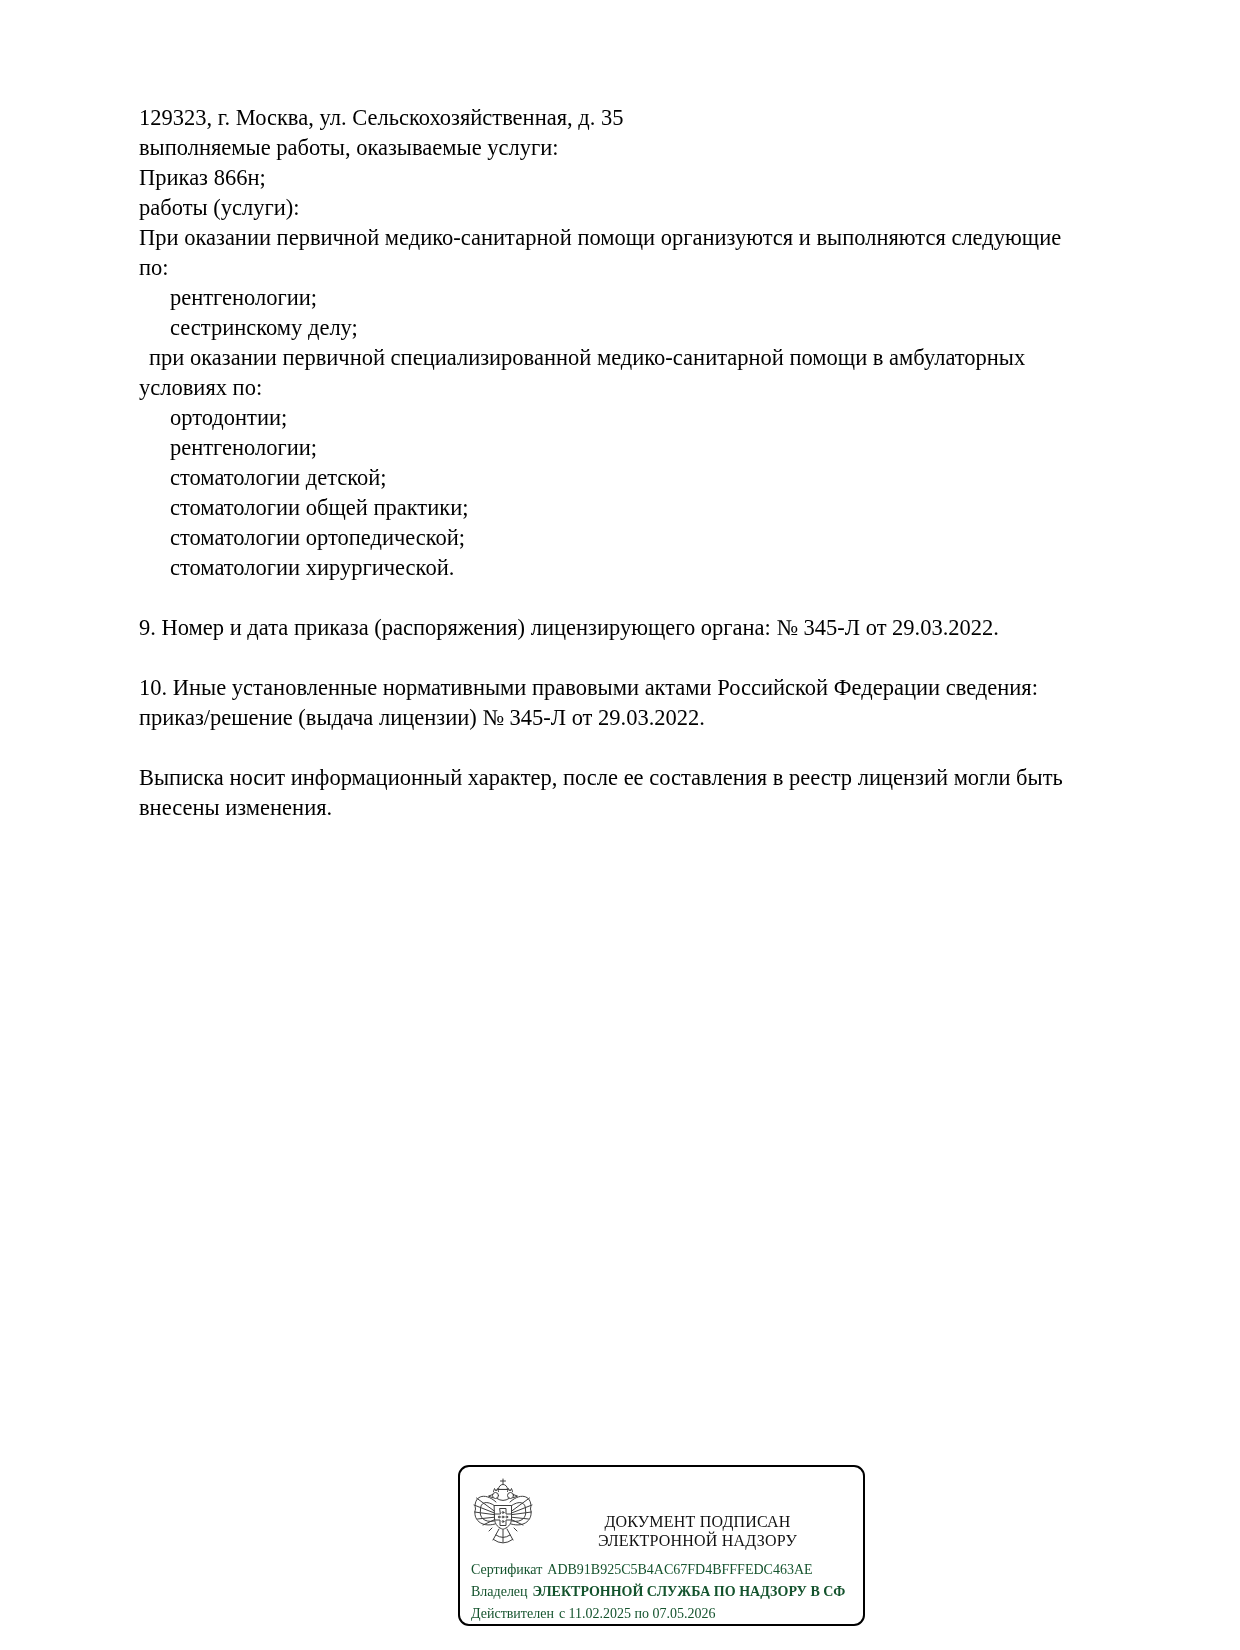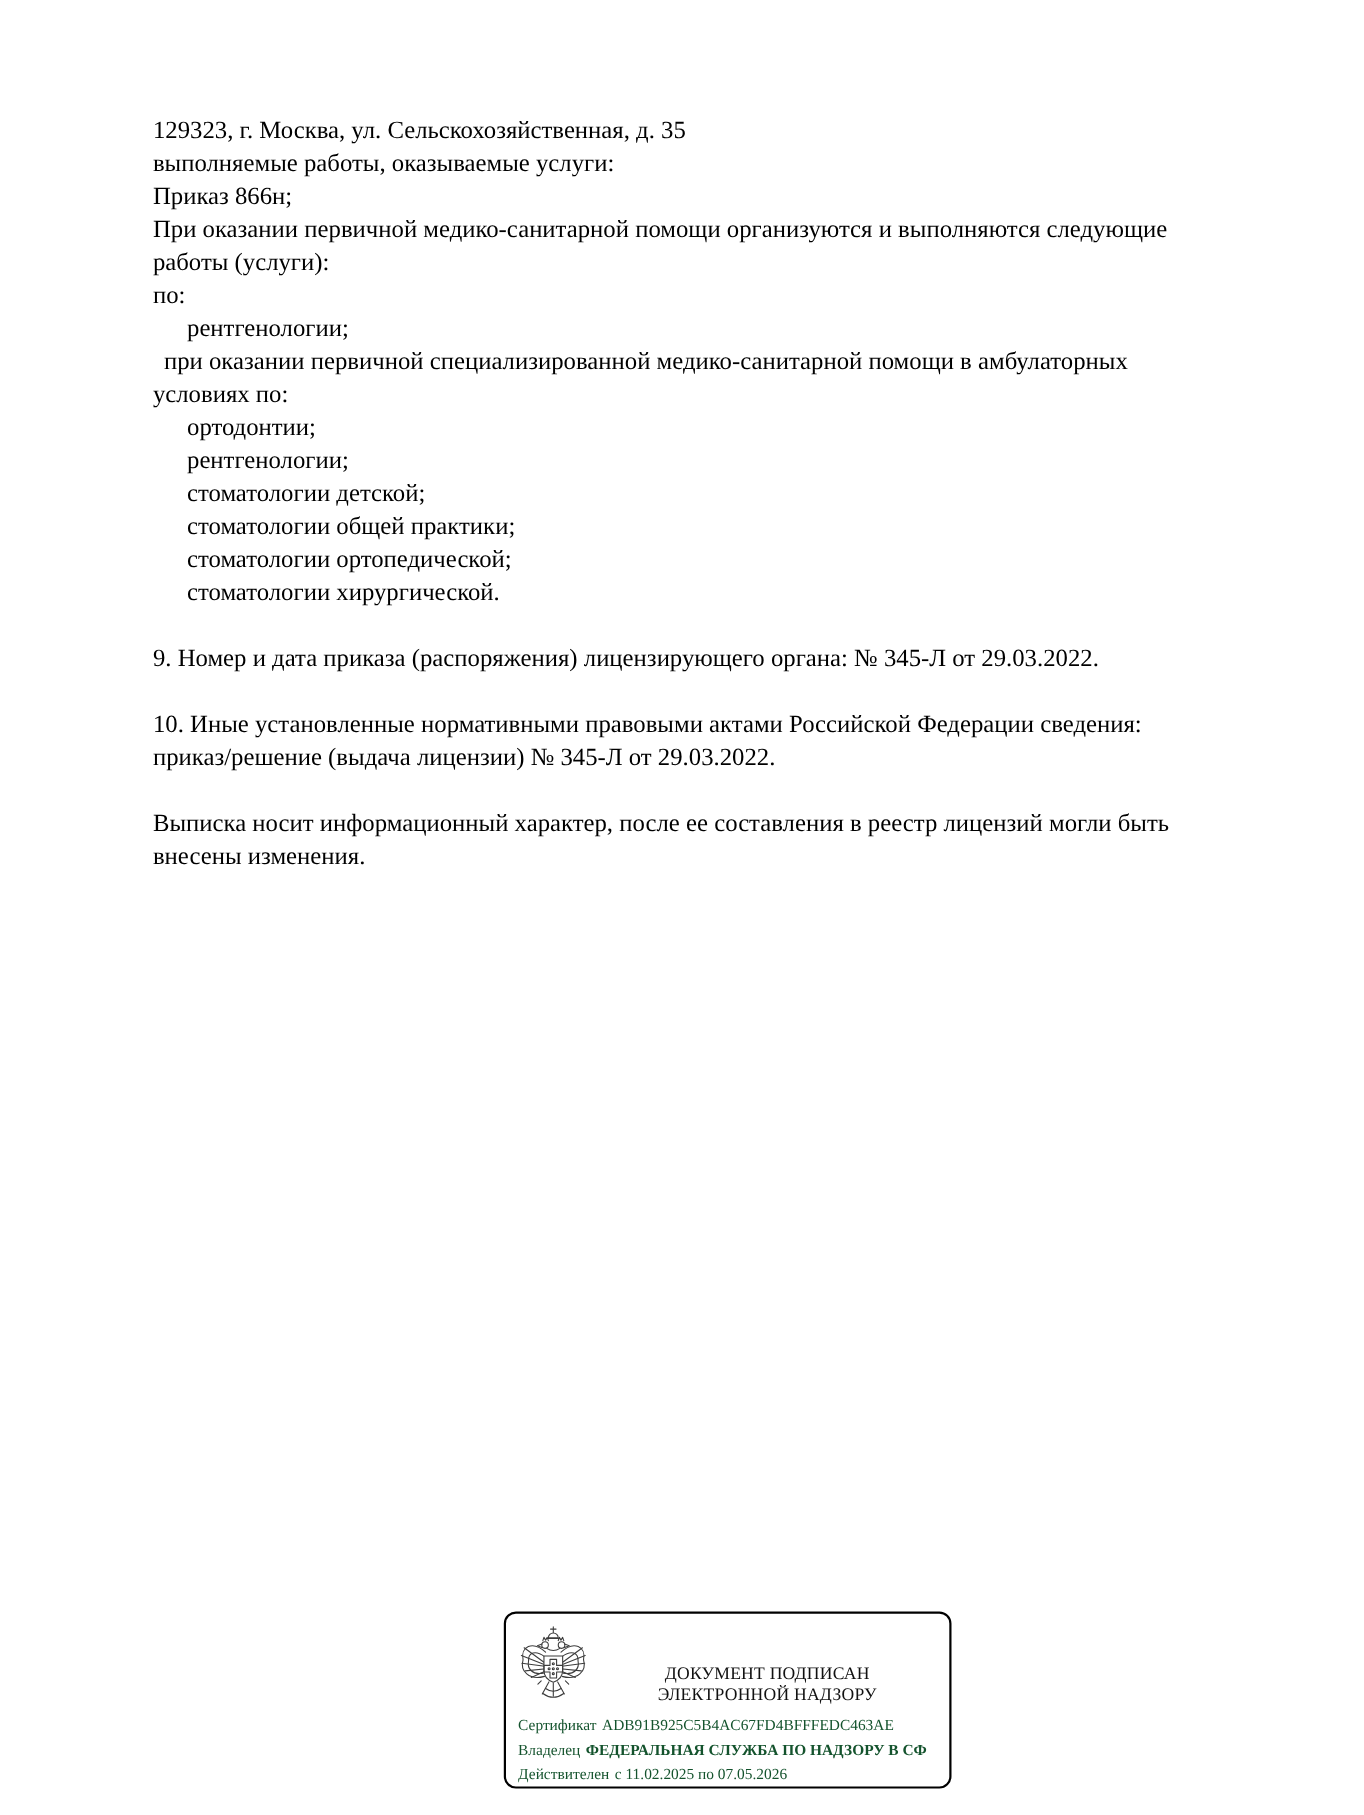--- a/index.html
+++ b/index.html
@@ -76,24 +76,25 @@
 </style>
 </head>
 <body>
 
 <div class="page">
 
   <div class="doc-text">
       <div class="line indent-none">129323, г. Москва, ул. Сельскохозяйственная, д. 35</div>
       <div class="line indent-none">выполняемые работы, оказываемые услуги:</div>
       <div class="line indent-none">Приказ 866н;</div>
+      <div class="line indent-none">работы (услуги):</div>
       <div class="line indent-none">При оказании первичной медико-санитарной помощи организуются и выполняются следующие</div>
-      <div class="line indent-none">работы (услуги):</div>
       <div class="line indent-none">по:</div>
       <div class="line indent-item">рентгенологии;</div>
+      <div class="line indent-item">сестринскому делу;</div>
       <div class="line indent-small">при оказании первичной специализированной медико-санитарной помощи в амбулаторных</div>
       <div class="line indent-none">условиях по:</div>
       <div class="line indent-item">ортодонтии;</div>
       <div class="line indent-item">рентгенологии;</div>
       <div class="line indent-item">стоматологии детской;</div>
       <div class="line indent-item">стоматологии общей практики;</div>
       <div class="line indent-item">стоматологии ортопедической;</div>
       <div class="line indent-item">стоматологии хирургической.</div>
       <div class="line indent-none">&nbsp;</div>
       <div class="line indent-none">9. Номер и дата приказа (распоряжения) лицензирующего органа: № 345-Л от 29.03.2022.</div>
@@ -157,18 +158,18 @@
           <path d="M43 50 l3 3"></path>
         </svg>
       </div>
       <div class="stamp-title">
         <div>ДОКУМЕНТ ПОДПИСАН</div>
         <div>ЭЛЕКТРОННОЙ НАДЗОРУ</div>
       </div>
     </div>
     <div class="stamp-details">
       <div><span class="lbl">Сертификат</span><span>ADB91B925C5B4AC67FD4BFFFEDC463AE</span></div>
-      <div><span class="lbl">Владелец</span><span class="owner-value">ФЕДЕРАЛЬНАЯ СЛУЖБА ПО НАДЗОРУ В СФ</span></div>
+      <div><span class="lbl">Владелец</span><span class="owner-value">ЭЛЕКТРОННОЙ СЛУЖБА ПО НАДЗОРУ В СФ</span></div>
       <div><span class="lbl">Действителен</span><span>с 11.02.2025 по 07.05.2026</span></div>
     </div>
   </div>
 
 </div>
 
 </body></html>

